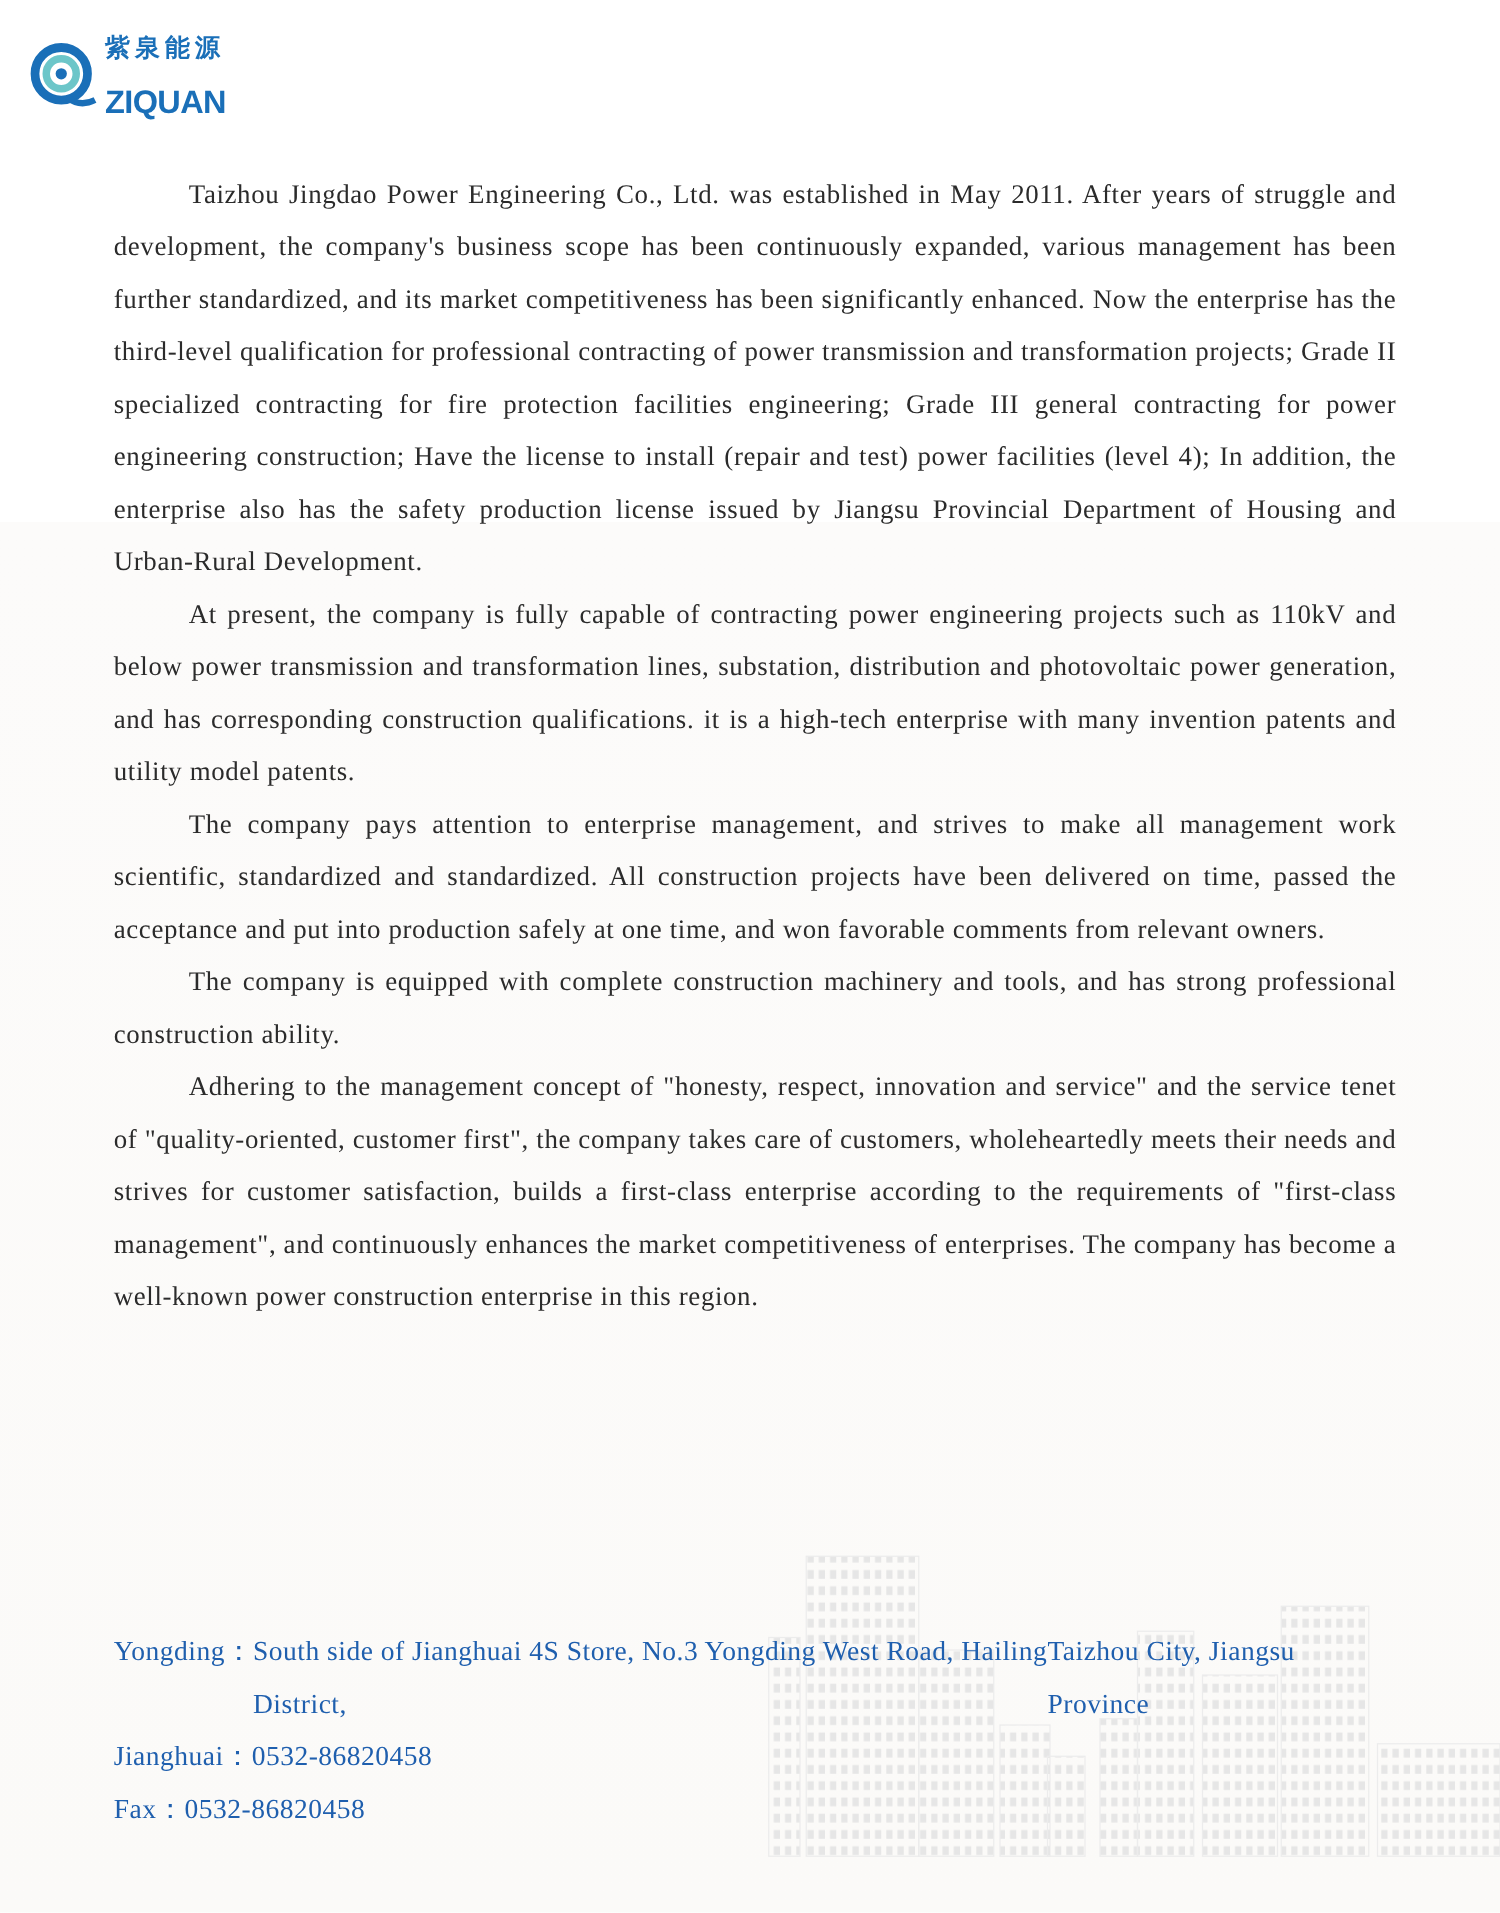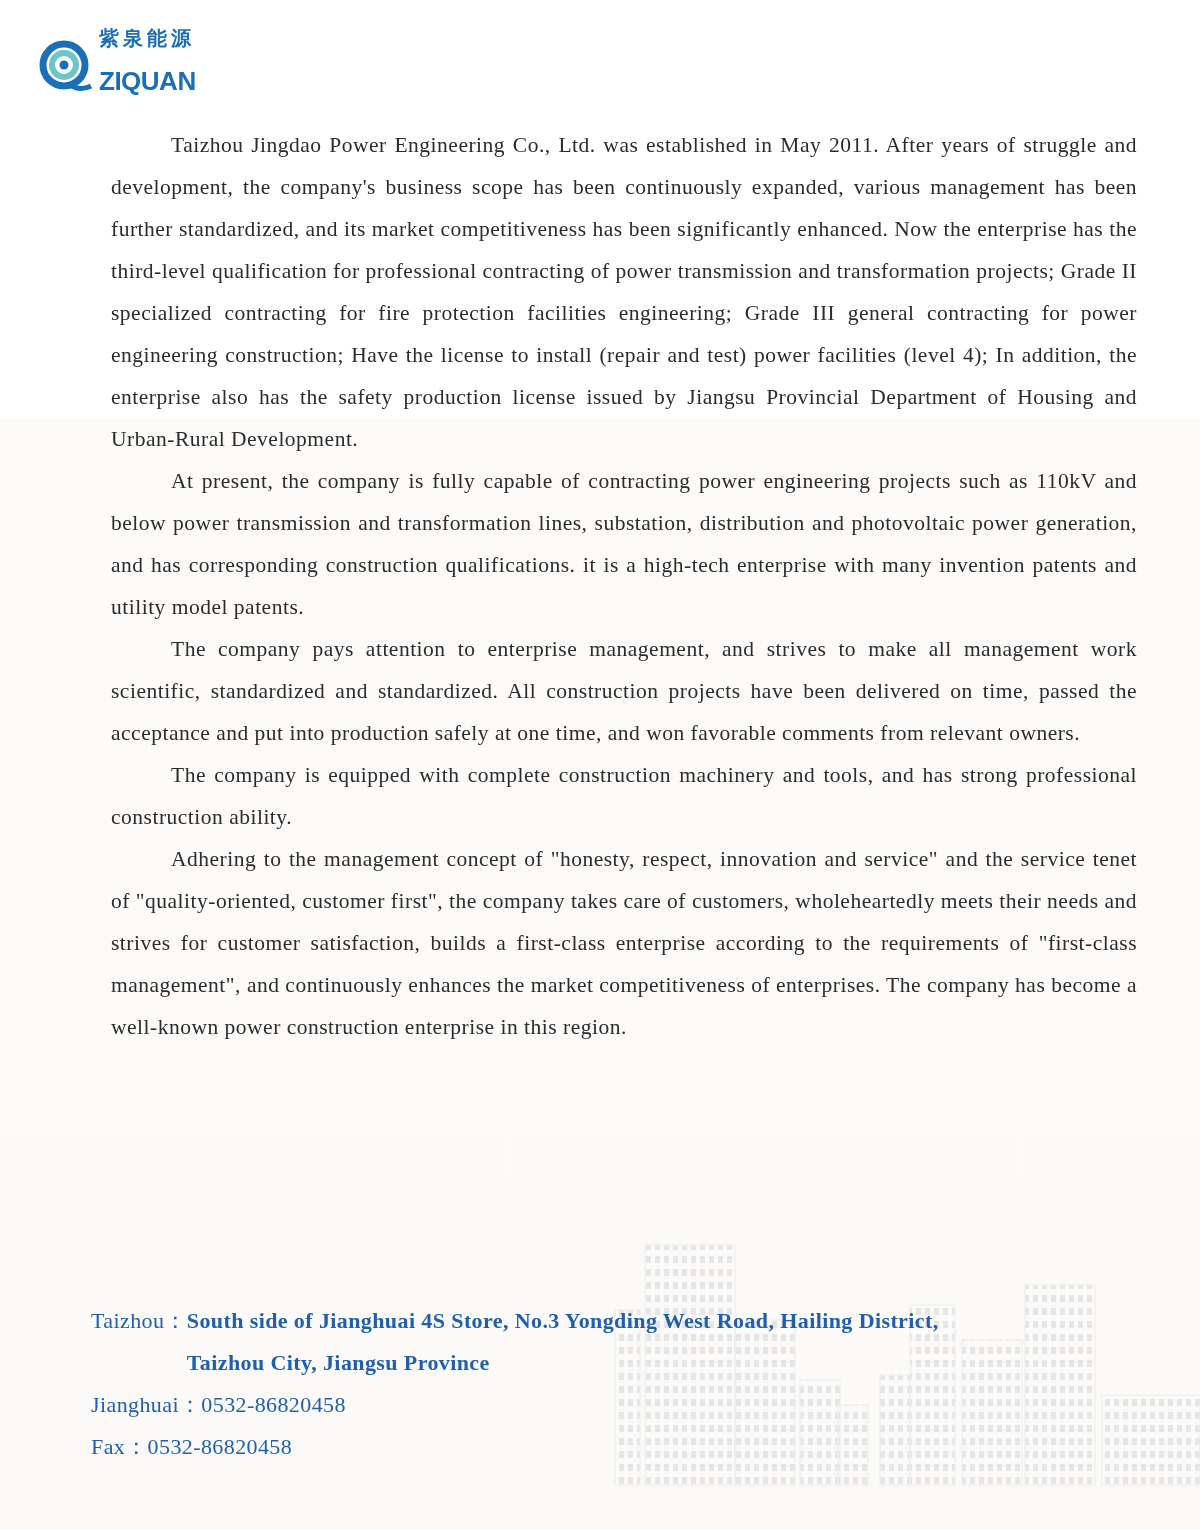--- a/index.html
+++ b/index.html
@@ -1,35 +1,35 @@
 <!DOCTYPE html>
 <html><head>
 <meta charset="utf-8">
 <style>
   html, body { margin: 0; padding: 0; }
   body {
     width: 1200px; height: 1530px; position: relative; overflow: hidden;
     background: linear-gradient(#ffffff 0, #ffffff 418px, #fcfbfa 418px, #fbfaf8 100%);
     font-family: "DejaVu Serif", "Liberation Serif", serif;
   }
-  .logo { position: absolute; left: 39px; top: 28px; display: flex; align-items: flex-end; }
+  .logo { position: absolute; left: 24px; top: 28px; display: flex; align-items: center; }
   .logo-mark { width: 54px; height: 54px; }
   .logo-text { margin-left: 6px; line-height: 1; }
   .logo-cn { font-family: "DejaVu Sans", sans-serif; font-weight: bold; color: #1a6fb8; font-size: 20px; letter-spacing: 4px; }
   .logo-en { font-family: "Liberation Sans", sans-serif; font-weight: bold; color: #1a6fb8; font-size: 26px; letter-spacing: -0.5px; margin-top: 20px; }
   .skyline { position: absolute; left: 600px; top: 1215px; width: 600px; height: 290px; }
-  .content { position: absolute; left: 91px; top: 124px; width: 1026px; margin-left: 20px; }
+  .content { position: absolute; left: 91px; top: 134px; width: 1026px; }
   .para {
     margin: 0; font-family: "Liberation Serif", serif; font-size: 21.5px; line-height: 42px;
     color: #2b2b2b; text-align: justify; text-indent: 60px; letter-spacing: 0.5px;
   }
   .contact { position: absolute; left: 91px; top: 1300px; width: 1000px; font-family: "Liberation Serif", serif; font-size: 22px; line-height: 42px; color: #1f5fae; letter-spacing: 0.4px; }
   .row { display: flex; }
   .lbl { white-space: pre; }
-  .addr-lines { display: flex; flex-direction: column; font-weight: bold; }
+  .addr-lines { display: flex; flex-direction: row; }
 </style>
 </head>
 <body>
 
 <div class="logo">
   <svg class="logo-mark" viewBox="0 0 54 54">
     <circle cx="25" cy="25" r="21" fill="none" stroke="#1a6fb8" stroke-width="7"></circle>
     <circle cx="25" cy="25" r="12" fill="none" stroke="#6cc6c9" stroke-width="6"></circle>
     <circle cx="25" cy="25" r="4.5" fill="#1a6fb8"></circle>
     <path d="M30 44 Q40 52 52 46" fill="none" stroke="#1a6fb8" stroke-width="5"></path>
@@ -63,21 +63,21 @@
 <div class="content">
   <p class="para">Taizhou Jingdao Power Engineering Co., Ltd. was established in May 2011. After years of struggle and development, the company's business scope has been continuously expanded, various management has been further standardized, and its market competitiveness has been significantly enhanced. Now the enterprise has the third-level qualification for professional contracting of power transmission and transformation projects; Grade II specialized contracting for fire protection facilities engineering; Grade III general contracting for power engineering construction; Have the license to install (repair and test) power facilities (level 4); In addition, the enterprise also has the safety production license issued by Jiangsu Provincial Department of Housing and Urban-Rural Development.</p>
   <p class="para">At present, the company is fully capable of contracting power engineering projects such as 110kV and below power transmission and transformation lines, substation, distribution and photovoltaic power generation, and has corresponding construction qualifications. it is a high-tech enterprise with many invention patents and utility model patents.</p>
   <p class="para">The company pays attention to enterprise management, and strives to make all management work scientific, standardized and standardized. All construction projects have been delivered on time, passed the acceptance and put into production safely at one time, and won favorable comments from relevant owners.</p>
   <p class="para">The company is equipped with complete construction machinery and tools, and has strong professional construction ability.</p>
   <p class="para">Adhering to the management concept of "honesty, respect, innovation and service" and the service tenet of "quality-oriented, customer first", the company takes care of customers, wholeheartedly meets their needs and strives for customer satisfaction, builds a first-class enterprise according to the requirements of "first-class management", and continuously enhances the market competitiveness of enterprises. The company has become a well-known power construction enterprise in this region.</p>
 </div>
 
 <div class="contact">
   <div class="row">
-    <span class="lbl">Taizhou：</span>
+    <span class="lbl">Yongding：</span>
     <div class="addr-lines">
       <span>South side of Jianghuai 4S Store, No.3 Yongding West Road, Hailing District,</span>
       <span>Taizhou City, Jiangsu Province</span>
     </div>
   </div>
   <div class="row">
     <span class="lbl">Jianghuai：</span>
     <span>0532-86820458</span>
   </div>
   <div class="row">

